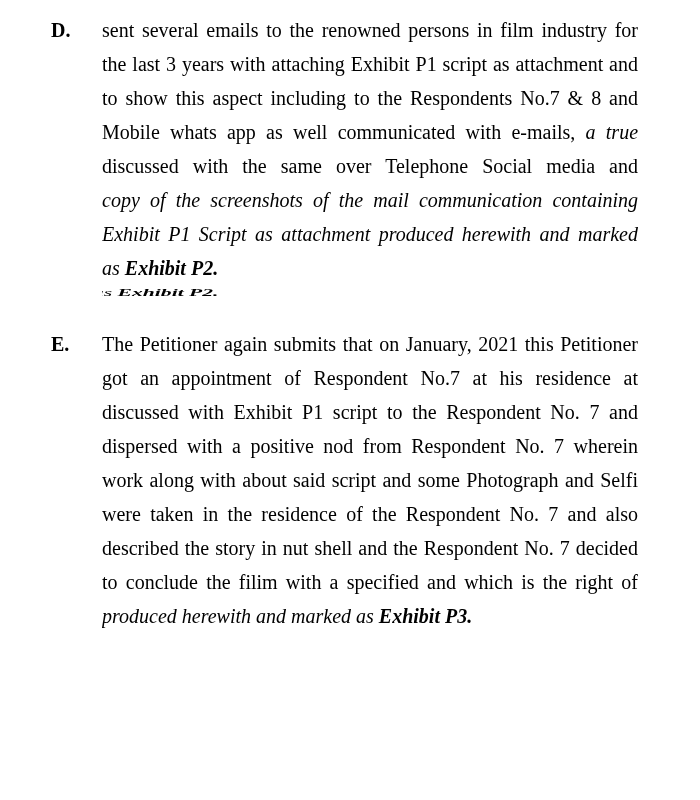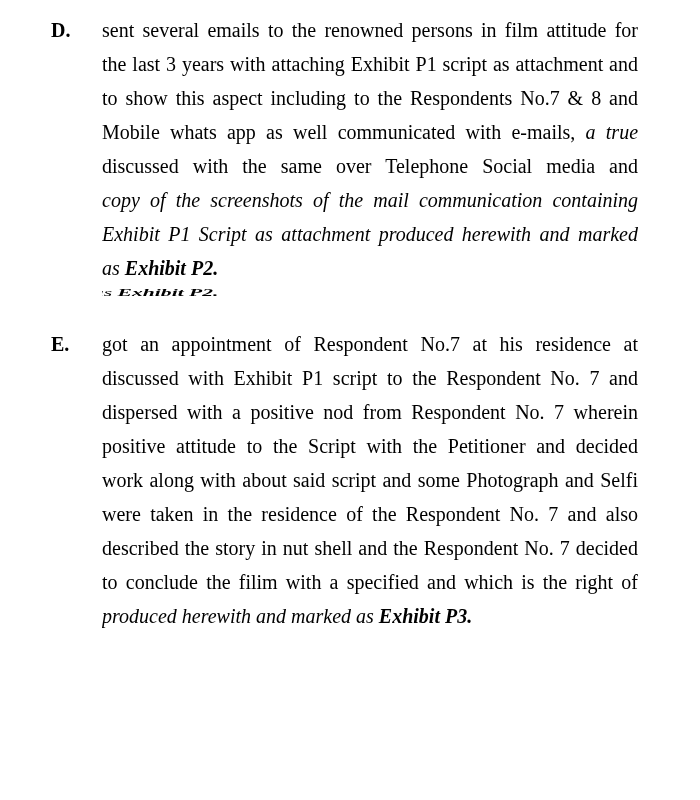--- a/index.html
+++ b/index.html
@@ -71,38 +71,38 @@
     filter: blur(0.2px);
   }
 </style>
 </head>
 <body>
 
 <div class="doc">
     <div class="para">
       <div class="para-label">D.</div>
       <div class="para-body">
-        <div class="line"><span class="seg">sent several emails to the renowned persons in film attitude for</span></div>
+        <div class="line"><span class="seg">sent several emails to the renowned persons in film industry for</span></div>
         <div class="line"><span class="seg">the last 3 years with attaching Exhibit P1 script as attachment and</span></div>
         <div class="line"><span class="seg">to show this aspect including to the Respondents No.7 &amp; 8 and</span></div>
         <div class="line"><span class="seg">Mobile whats app as well communicated with e-mails, </span><span class="seg it">a true</span></div>
         <div class="line"><span class="seg">discussed with the same over Telephone Social media and</span></div>
         <div class="line"><span class="seg it">copy of the screenshots of the mail communication containing</span></div>
         <div class="line"><span class="seg it">Exhibit P1 Script as attachment produced herewith and marked</span></div>
         <div class="line last"><span class="seg it">as </span><span class="seg it b">Exhibit P2.</span></div>
         <div class="artifact"><span class="artifact-inner"><span class="seg it">as </span><span class="seg it b">Exhibit P2.</span></span></div>
       </div>
     </div>
     <div class="para">
       <div class="para-label">E.</div>
       <div class="para-body">
+        <div class="line"><span class="seg">The Petitioner again submits that on January, 2021 this Petitioner</span></div>
         <div class="line"><span class="seg">got an appointment of Respondent No.7 at his residence at</span></div>
         <div class="line"><span class="seg">discussed with Exhibit P1 script to the Respondent No. 7 and</span></div>
         <div class="line"><span class="seg">dispersed with a positive nod from Respondent No. 7 wherein</span></div>
-        <div class="line"><span class="seg">positive attitude to the Script with the Petitioner and decided</span></div>
         <div class="line"><span class="seg">work along with about said script and some Photograph and Selfi</span></div>
         <div class="line"><span class="seg">were taken in the residence of the Respondent No. 7 and also</span></div>
         <div class="line"><span class="seg">described the story in nut shell and the Respondent No. 7 decided</span></div>
         <div class="line"><span class="seg">to conclude the filim with a specified and which is the right of</span></div>
         <div class="line last"><span class="seg it">produced herewith and marked as </span><span class="seg it b">Exhibit P3.</span></div>
       </div>
     </div>
   </div>
 
 </body></html>

